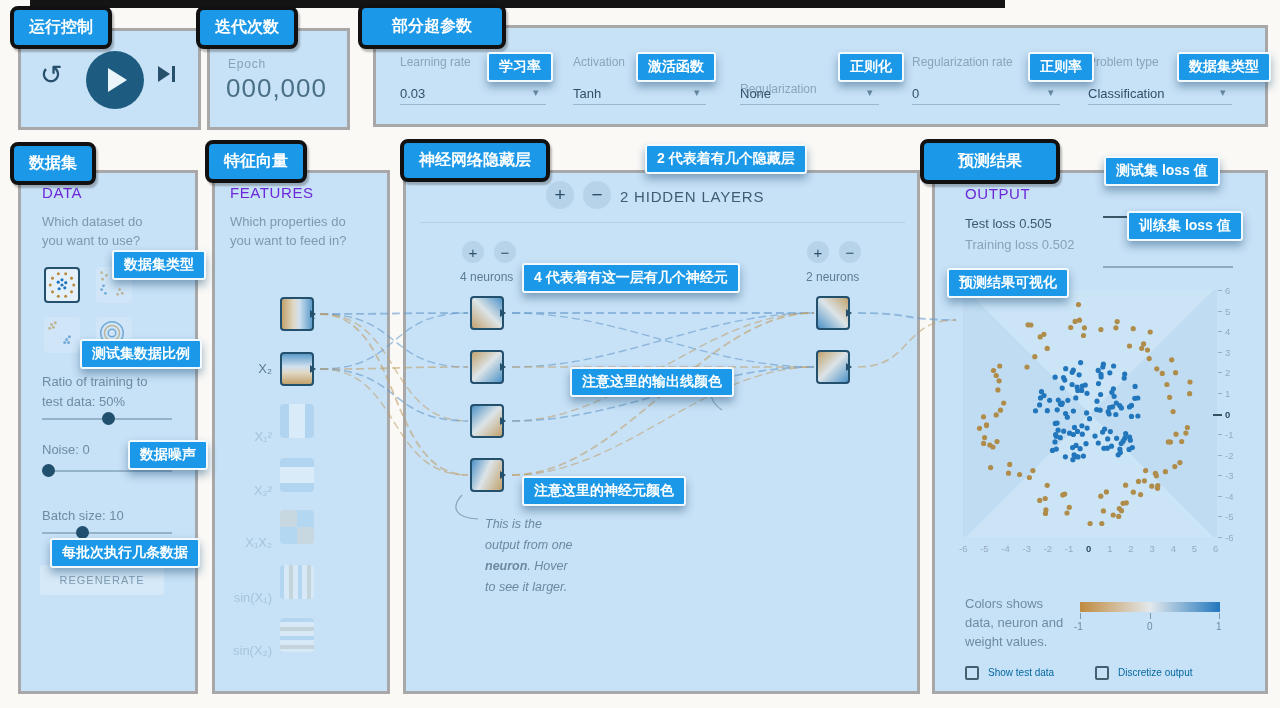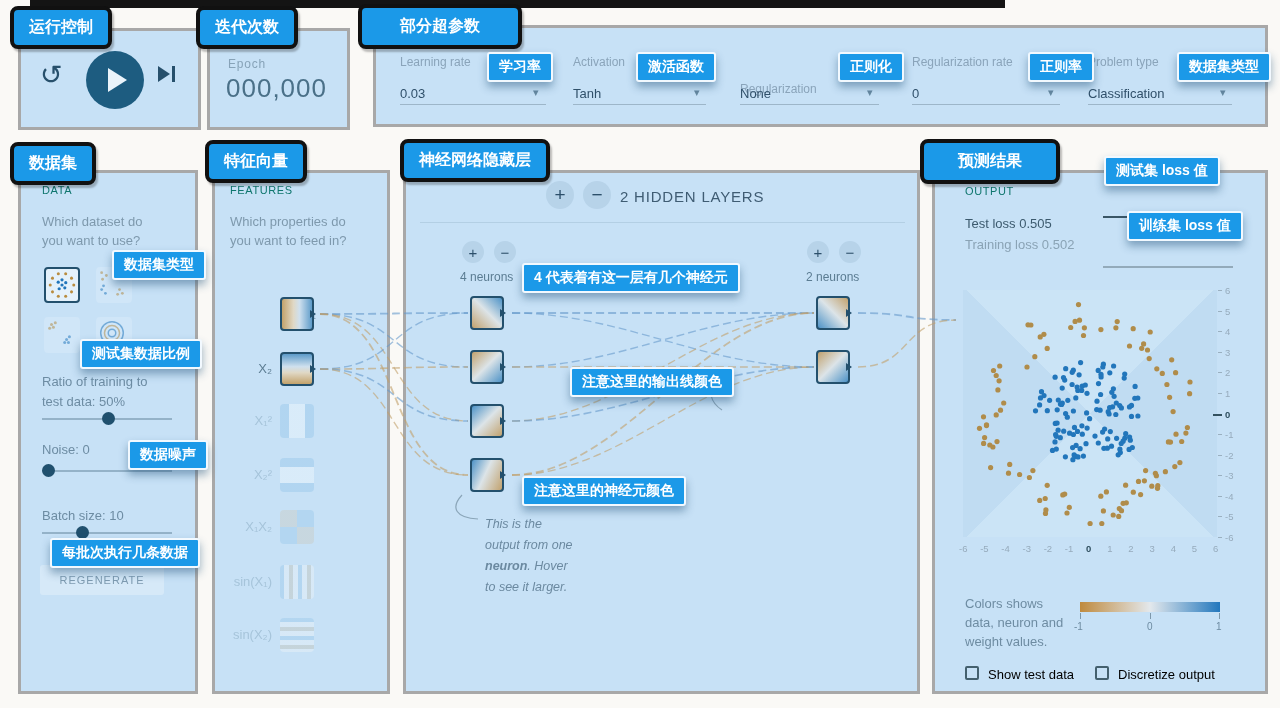--- a/index.html
+++ b/index.html
@@ -26,34 +26,34 @@
         border-left:12px solid #27506c;}
   .step-bar{width:3px;height:16px;background:#27506c;margin-left:2px;}
   .epoch-label{position:absolute;left:228px;top:57px;font-size:12px;color:#87a3b8;letter-spacing:.8px;}
   .epoch-value{position:absolute;left:226px;top:73px;font-size:26px;color:#4a7088;letter-spacing:1px;}
   
   .hp-label{position:absolute;font-size:12px;color:#8aa4ba;top:55px;white-space:nowrap;}
   .hp-value{position:absolute;font-size:13px;color:#30506a;top:86px;white-space:nowrap;}
   .hp-line{position:absolute;top:104px;height:1px;background:#9db6c9;}
   .hp-caret{position:absolute;top:86px;font-size:11px;color:#6688a0;}
   
-  .h-title{position:absolute;font-size:11px;color:#0f766e;letter-spacing:.6px;}
+  .h-title{position:absolute;font-size:15px;color:#6d28d9;letter-spacing:.6px;}
   .helper{position:absolute;font-size:13px;color:#7e99ad;line-height:19px;}
   
   .ds{position:absolute;width:36px;height:36px;border-radius:4px;background:rgba(255,255,255,.30);box-sizing:border-box;}
   .ds.sel{border:2px solid #23506d;background:#e4f1fb;}
   .ds.dim{opacity:.5;}
   
   .slider{position:absolute;width:130px;height:2px;background:#94b2c8;}
   .knob{position:absolute;top:-6px;width:13px;height:13px;border-radius:50%;background:#20506e;}
   .regen{position:absolute;left:40px;top:565px;width:124px;height:30px;background:#d6e9f8;border-radius:3px;
          font-size:11px;color:#7e9bb0;letter-spacing:1px;display:flex;align-items:center;justify-content:center;}
   
   .feat-label{position:absolute;left:196px;width:76px;text-align:right;font-size:13px;color:#5d7d93;}
-  .feat-label.dim{color:#a6c4da;}
+  .feat-label.dim{color:#a6c4da;margin-top:16px;}
   .sq{position:absolute;width:34px;height:34px;border-radius:4px;box-sizing:border-box;z-index:3;}
   .sq.on{border:2px solid #23506d;}
   .sq.on::after{content:"";position:absolute;right:-8px;top:50%;transform:translateY(-50%);
         border:4px solid transparent;border-left:6px solid #23506d;}
   .fx1{background:linear-gradient(90deg,#c3a26b 0%,#e0d8c5 38%,#cfe0ee 58%,#5d9bc9 100%);}
   .fx2{background:linear-gradient(180deg,#5d9bc9 0%,#cfe0ee 42%,#e0d8c5 62%,#c3a26b 100%);}
   .fx1sq{background:linear-gradient(90deg,#9fcbec 0 26%,#e8f4fc 26% 74%,#9fcbec 74%);opacity:.55;}
   .fx2sq{background:linear-gradient(180deg,#9fcbec 0 26%,#e8f4fc 26% 74%,#9fcbec 74%);opacity:.55;}
   .fx1x2{background:conic-gradient(#9fcbec 0 90deg,#c8cdc9 90deg 180deg,#9fcbec 180deg 270deg,#c8cdc9 270deg 360deg);opacity:.5;}
   .fsin1{background:repeating-linear-gradient(90deg,#a3cdec 0 4px,#e4eff7 4px 9px,#c3c9c4 9px 13px,#e4eff7 13px 18px);opacity:.55;}
@@ -76,21 +76,21 @@
   .loss-line{position:absolute;height:2px;}
   .plot{position:absolute;left:963px;top:290px;width:254px;height:247px;
         background:conic-gradient(from 45deg at 50% 50%,#c0dcf2 0 90deg,#cbe4f6 90deg 180deg,#c0dcf2 180deg 270deg,#cbe4f6 270deg 360deg);}
   .axis{position:absolute;font-size:9.5px;color:#96abbc;z-index:2;}
   .axis.zero{color:#2f4f5f;font-weight:bold;}
   .grad-bar{position:absolute;left:1080px;top:602px;width:140px;height:10px;
         background:linear-gradient(90deg,#bf8a3e 0%,#e3e8ec 50%,#2277bd 100%);}
   .grad-tick{position:absolute;top:613px;width:1px;height:6px;background:#7d98ab;}
   .grad-lab{position:absolute;top:621px;font-size:10px;color:#6e8ca2;}
   .chk{position:absolute;width:14px;height:14px;border:2px solid #44606e;border-radius:2px;box-sizing:border-box;background:transparent;}
-  .chk-lab{position:absolute;font-size:13px;color:#000000;}
+  .chk-lab{position:absolute;font-size:10px;color:#0369a1;}
   svg.overlay{position:absolute;left:0;top:0;z-index:2;pointer-events:none;}
 </style>
 </head>
 <body>
 
 <div id="stage">
 
   <div class="topbar"></div>
 
   <div class="panel" style="left:18px;top:28px;width:183px;height:102px;"></div>
@@ -566,34 +566,36 @@
       <path d="M 512 475 C 622 475, 704 313, 814 313" fill="none" stroke="#c2a06a" stroke-width="1.8" stroke-dasharray="8 4" opacity="0.6"></path>
       <path d="M 512 475 C 622 475, 704 367, 814 367" fill="none" stroke="#c2a06a" stroke-width="1.3" stroke-dasharray="8 4" opacity="0.6"></path>
       <path d="M 858 313 C 911.9 313, 902.1 320, 956 320" fill="none" stroke="#6699cc" stroke-width="1.8" stroke-dasharray="8 4" opacity="0.6"></path>
       <path d="M 858 367 C 911.9 367, 902.1 320, 956 320" fill="none" stroke="#c2a06a" stroke-width="1.5" stroke-dasharray="8 4" opacity="0.6"></path>
       <path d="M 462 495 C 450 508, 456 518, 478 519" fill="none" stroke="#8aa5b8" stroke-width="1.2"></path>
       <path d="M 722 410 C 710 402, 708 392, 716 382" fill="none" stroke="#8aa5b8" stroke-width="1.2"></path>
     </svg>
 
   <div class="tagB" style="left:10px;top:6px;">运行控制</div>
   <div class="tagB" style="left:196px;top:6px;">迭代次数</div>
-  <div class="tagB" style="left:358px;top:4px;padding:8px 38px;">部分超参数</div>
+  <div class="tagB" style="left:358px;top:4px;padding:8px 30px;">部分超参数</div>
   <div class="tagB" style="left:10px;top:142px;">数据集</div>
   <div class="tagB" style="left:205px;top:140px;">特征向量</div>
   <div class="tagB" style="left:400px;top:139px;">神经网络隐藏层</div>
   <div class="tagB" style="left:920px;top:139px;padding:8px 34px;">预测结果</div>
 
   <div class="tagW" style="left:487px;top:52px;">学习率</div>
   <div class="tagW" style="left:636px;top:52px;">激活函数</div>
   <div class="tagW" style="left:838px;top:52px;">正则化</div>
   <div class="tagW" style="left:1028px;top:52px;">正则率</div>
   <div class="tagW" style="left:1177px;top:52px;">数据集类型</div>
   <div class="tagW" style="left:112px;top:250px;">数据集类型</div>
   <div class="tagW" style="left:80px;top:339px;">测试集数据比例</div>
   <div class="tagW" style="left:128px;top:440px;">数据噪声</div>
   <div class="tagW" style="left:50px;top:538px;">每批次执行几条数据</div>
+  <div class="tagW" style="left:645px;top:144px;">2 代表着有几个隐藏层</div>
   <div class="tagW" style="left:522px;top:263px;">4 代表着有这一层有几个神经元</div>
   <div class="tagW" style="left:570px;top:367px;">注意这里的输出线颜色</div>
   <div class="tagW" style="left:522px;top:476px;">注意这里的神经元颜色</div>
+  <div class="tagW" style="left:947px;top:268px;">预测结果可视化</div>
   <div class="tagW" style="left:1104px;top:156px;">测试集 loss 值</div>
   <div class="tagW" style="left:1127px;top:211px;">训练集 loss 值</div>
 
 </div>
 
 </body></html>

